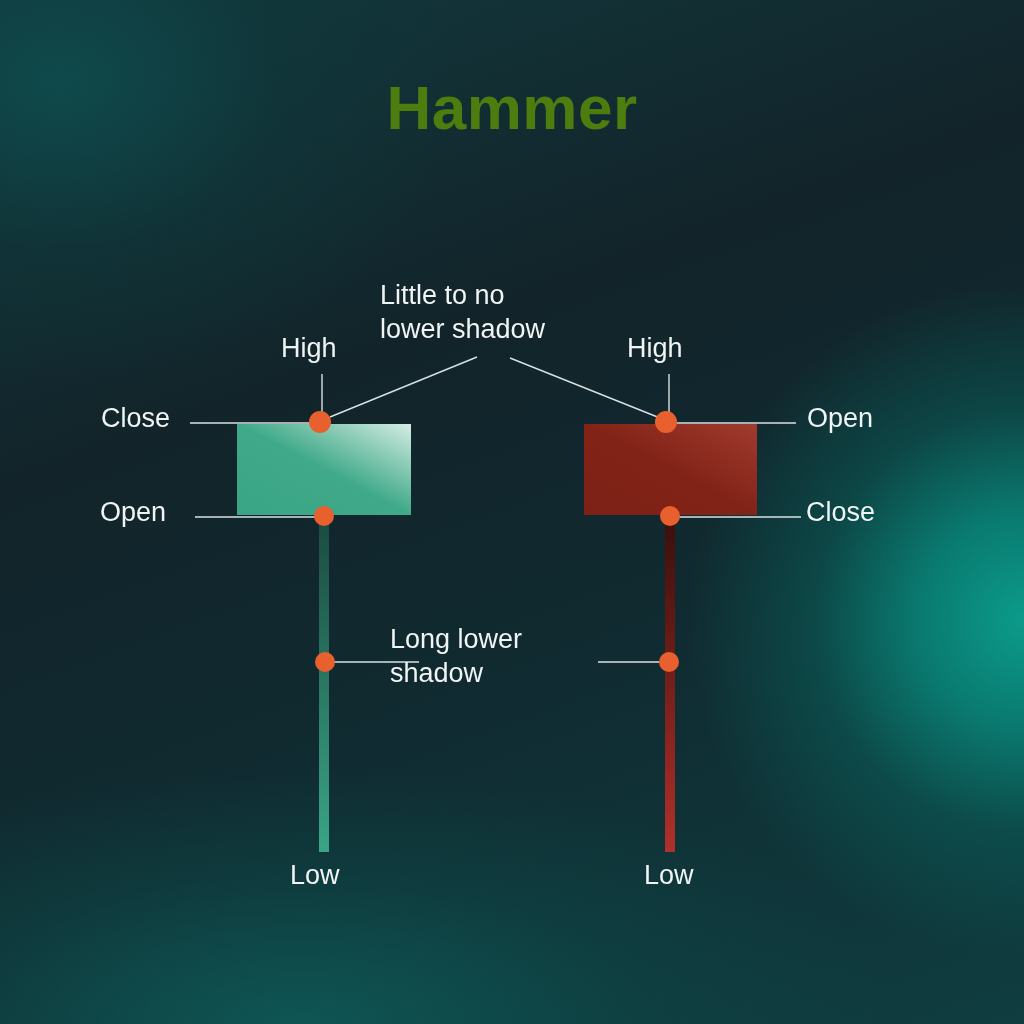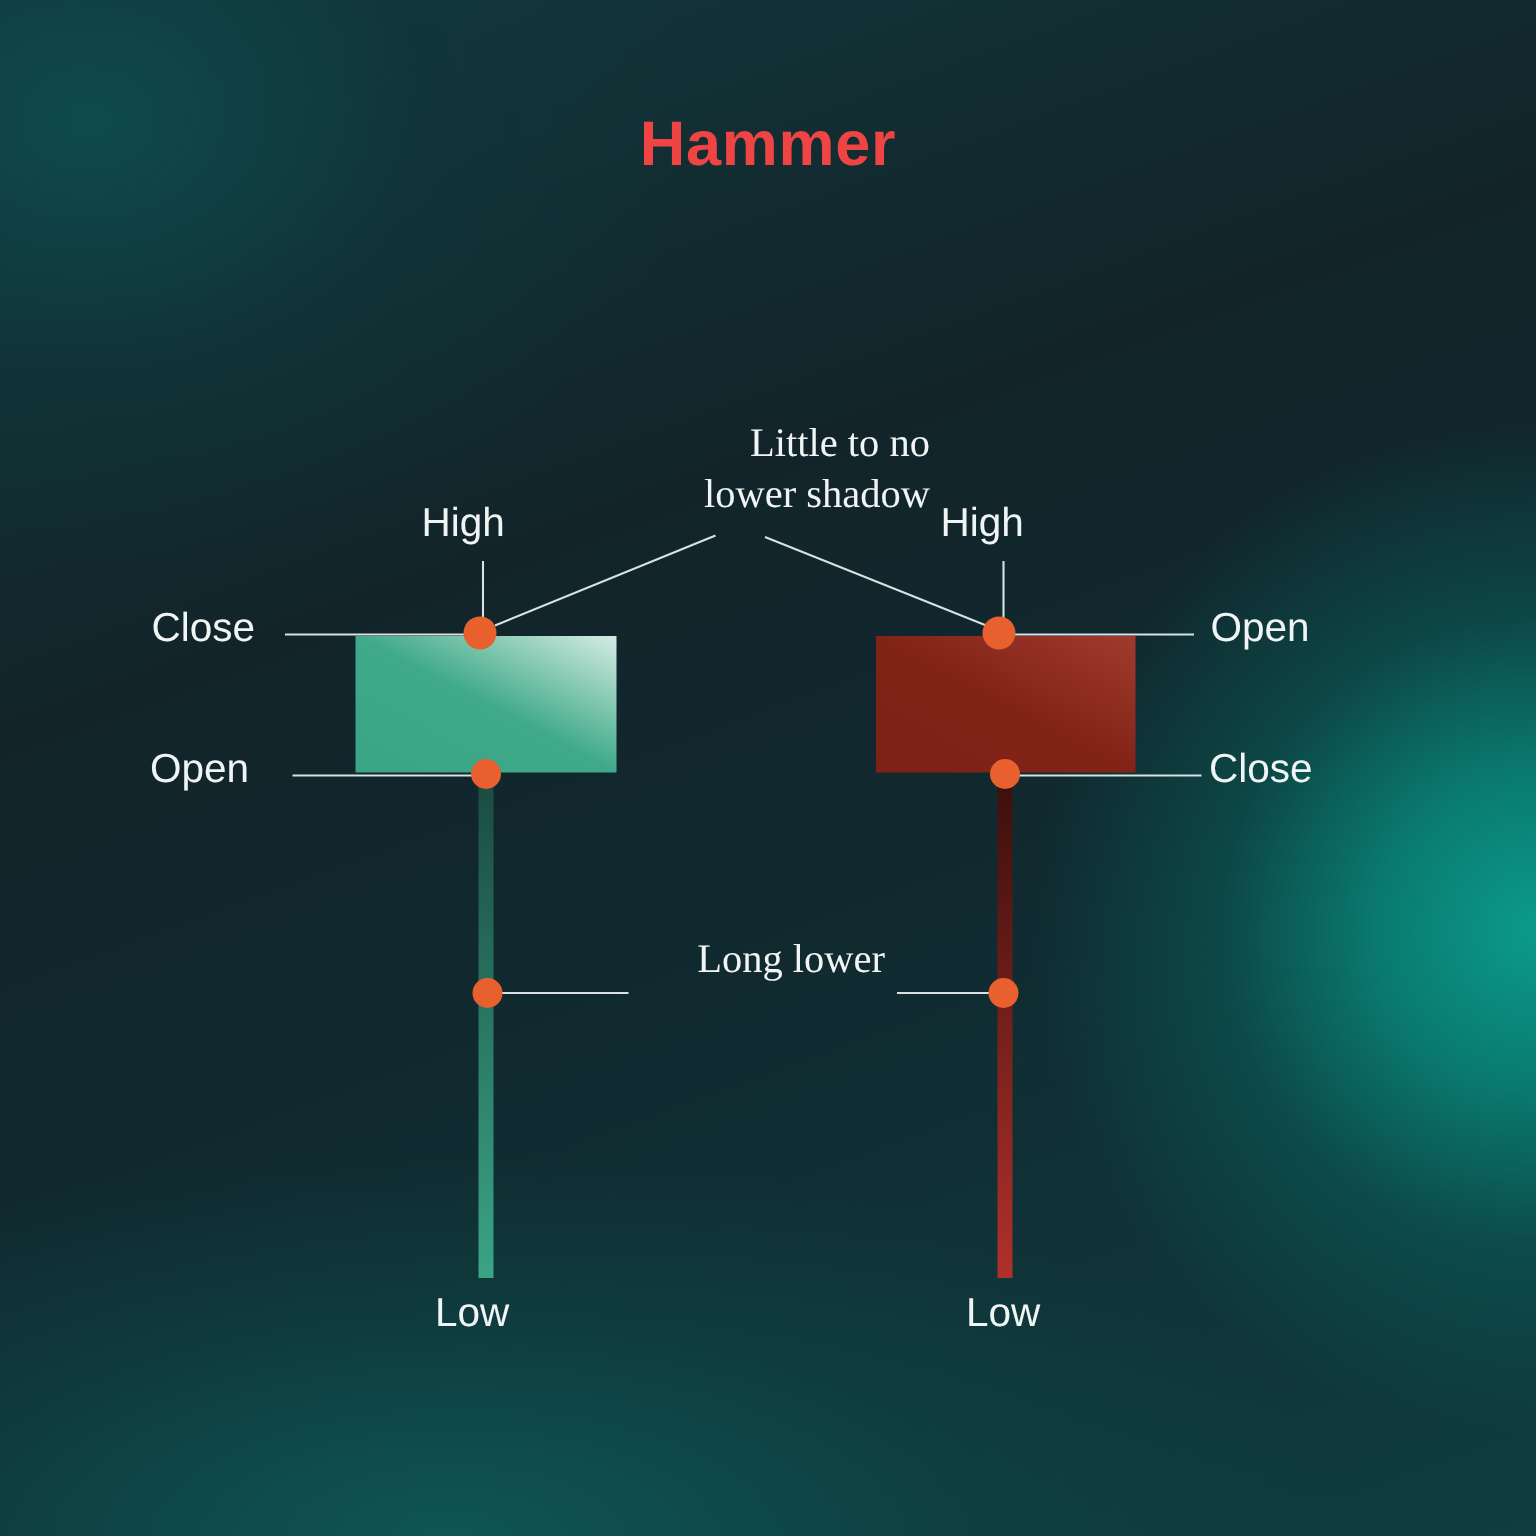--- a/index.html
+++ b/index.html
@@ -8,26 +8,26 @@
     font-family: "Liberation Sans", "DejaVu Sans", sans-serif;
     position: relative;
     background:
       radial-gradient(ellipse 420px 420px at 1024px 620px, #0b9b8a 0%, #0a7a70 25%, rgba(10,90,85,0.6) 50%, rgba(15,40,45,0) 80%),
       radial-gradient(ellipse 500px 380px at 60px 80px, #0f4a4c 0%, rgba(15,55,58,0.5) 45%, rgba(18,34,40,0) 80%),
       radial-gradient(ellipse 700px 300px at 300px 1024px, #0e5654 0%, rgba(14,70,70,0.5) 50%, rgba(18,34,40,0) 85%),
       linear-gradient(160deg, #123a3e 0%, #12242a 35%, #102a30 60%, #0f3d40 100%);
   }
   .title {
     position: absolute; top: 72px; left: 0; width: 1024px; text-align: center;
-    color: #ef4444; font-size: 42px; font-weight: bold; letter-spacing: 0.5px;
+    color: #4d7c0f; font-size: 62px; font-weight: bold; letter-spacing: 0.5px;
   }
   .label {
     position: absolute; color: #f0f4f4; font-size: 27px; line-height: 34px; white-space: nowrap; text-align: center;
   }
-  .center { text-align: right; font-family: Liberation Serif, serif; }
+  .center { text-align: left; }
   svg.diagram { position: absolute; left: 0; top: 0; }
 </style>
 </head>
 <body>
 
 <div class="title">Hammer</div>
 
 <svg class="diagram" width="1024" height="1024">
   <defs>
     <linearGradient id="greenBody" x1="0" y1="1" x2="1" y2="0">
@@ -93,13 +93,14 @@
 <div class="label" style="left:807px; top:401px;">Open</div>
 <div class="label" style="left:806px; top:495px;">Close</div>
 <div class="label" style="left:644px; top:858px;">Low</div>
 
 <div class="label center" style="left:380px; top:278px; width:240px;">
   <div>Little to no</div>
   <div>lower shadow</div>
 </div>
 <div class="label center" style="left:390px; top:622px; width:200px;">
   <div>Long lower</div>
+  <div>shadow</div>
 </div>
 
 </body></html>

